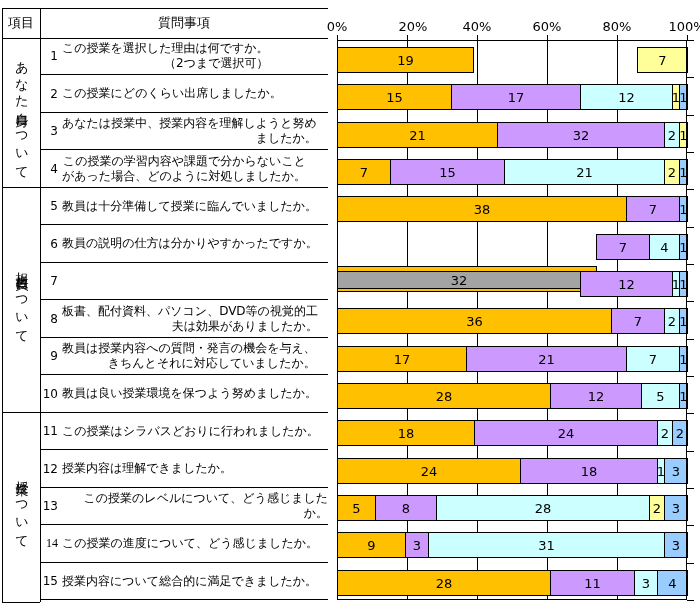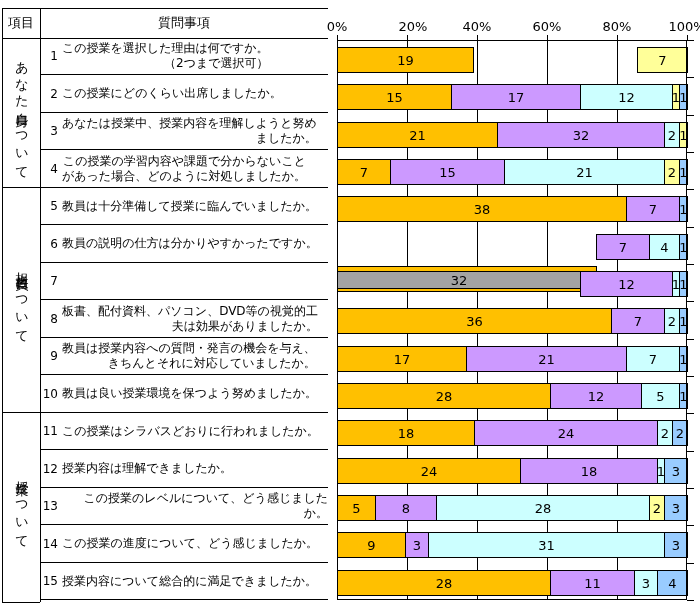--- a/index.html
+++ b/index.html
@@ -110,21 +110,21 @@
       <div class="qtext">
         <div>授業内容は理解できましたか。</div>
       </div>
     </div>
     <div class="abs qrow" style="left: 41px; top: 488px; width: 287px; height: 37px;">
       <div class="qno">13</div>
       <div class="qtext">
         <div>この授業のレベルについて、どう感じましたか。</div>
       </div>
     </div>
-    <div class="abs qrow" style="left: 41px; top: 525px; width: 287px; height: 38px;">
+    <div class="abs qrow" style="left: 41px; top: 525px; width: 287px; height: 38px; font-family: Liberation Serif, serif;">
       <div class="qno">14</div>
       <div class="qtext">
         <div>この授業の進度について、どう感じましたか。</div>
       </div>
     </div>
     <div class="abs qrow" style="left: 41px; top: 563px; width: 287px; height: 37px;">
       <div class="qno">15</div>
       <div class="qtext">
         <div>授業内容について総合的に満足できましたか。</div>
       </div>

